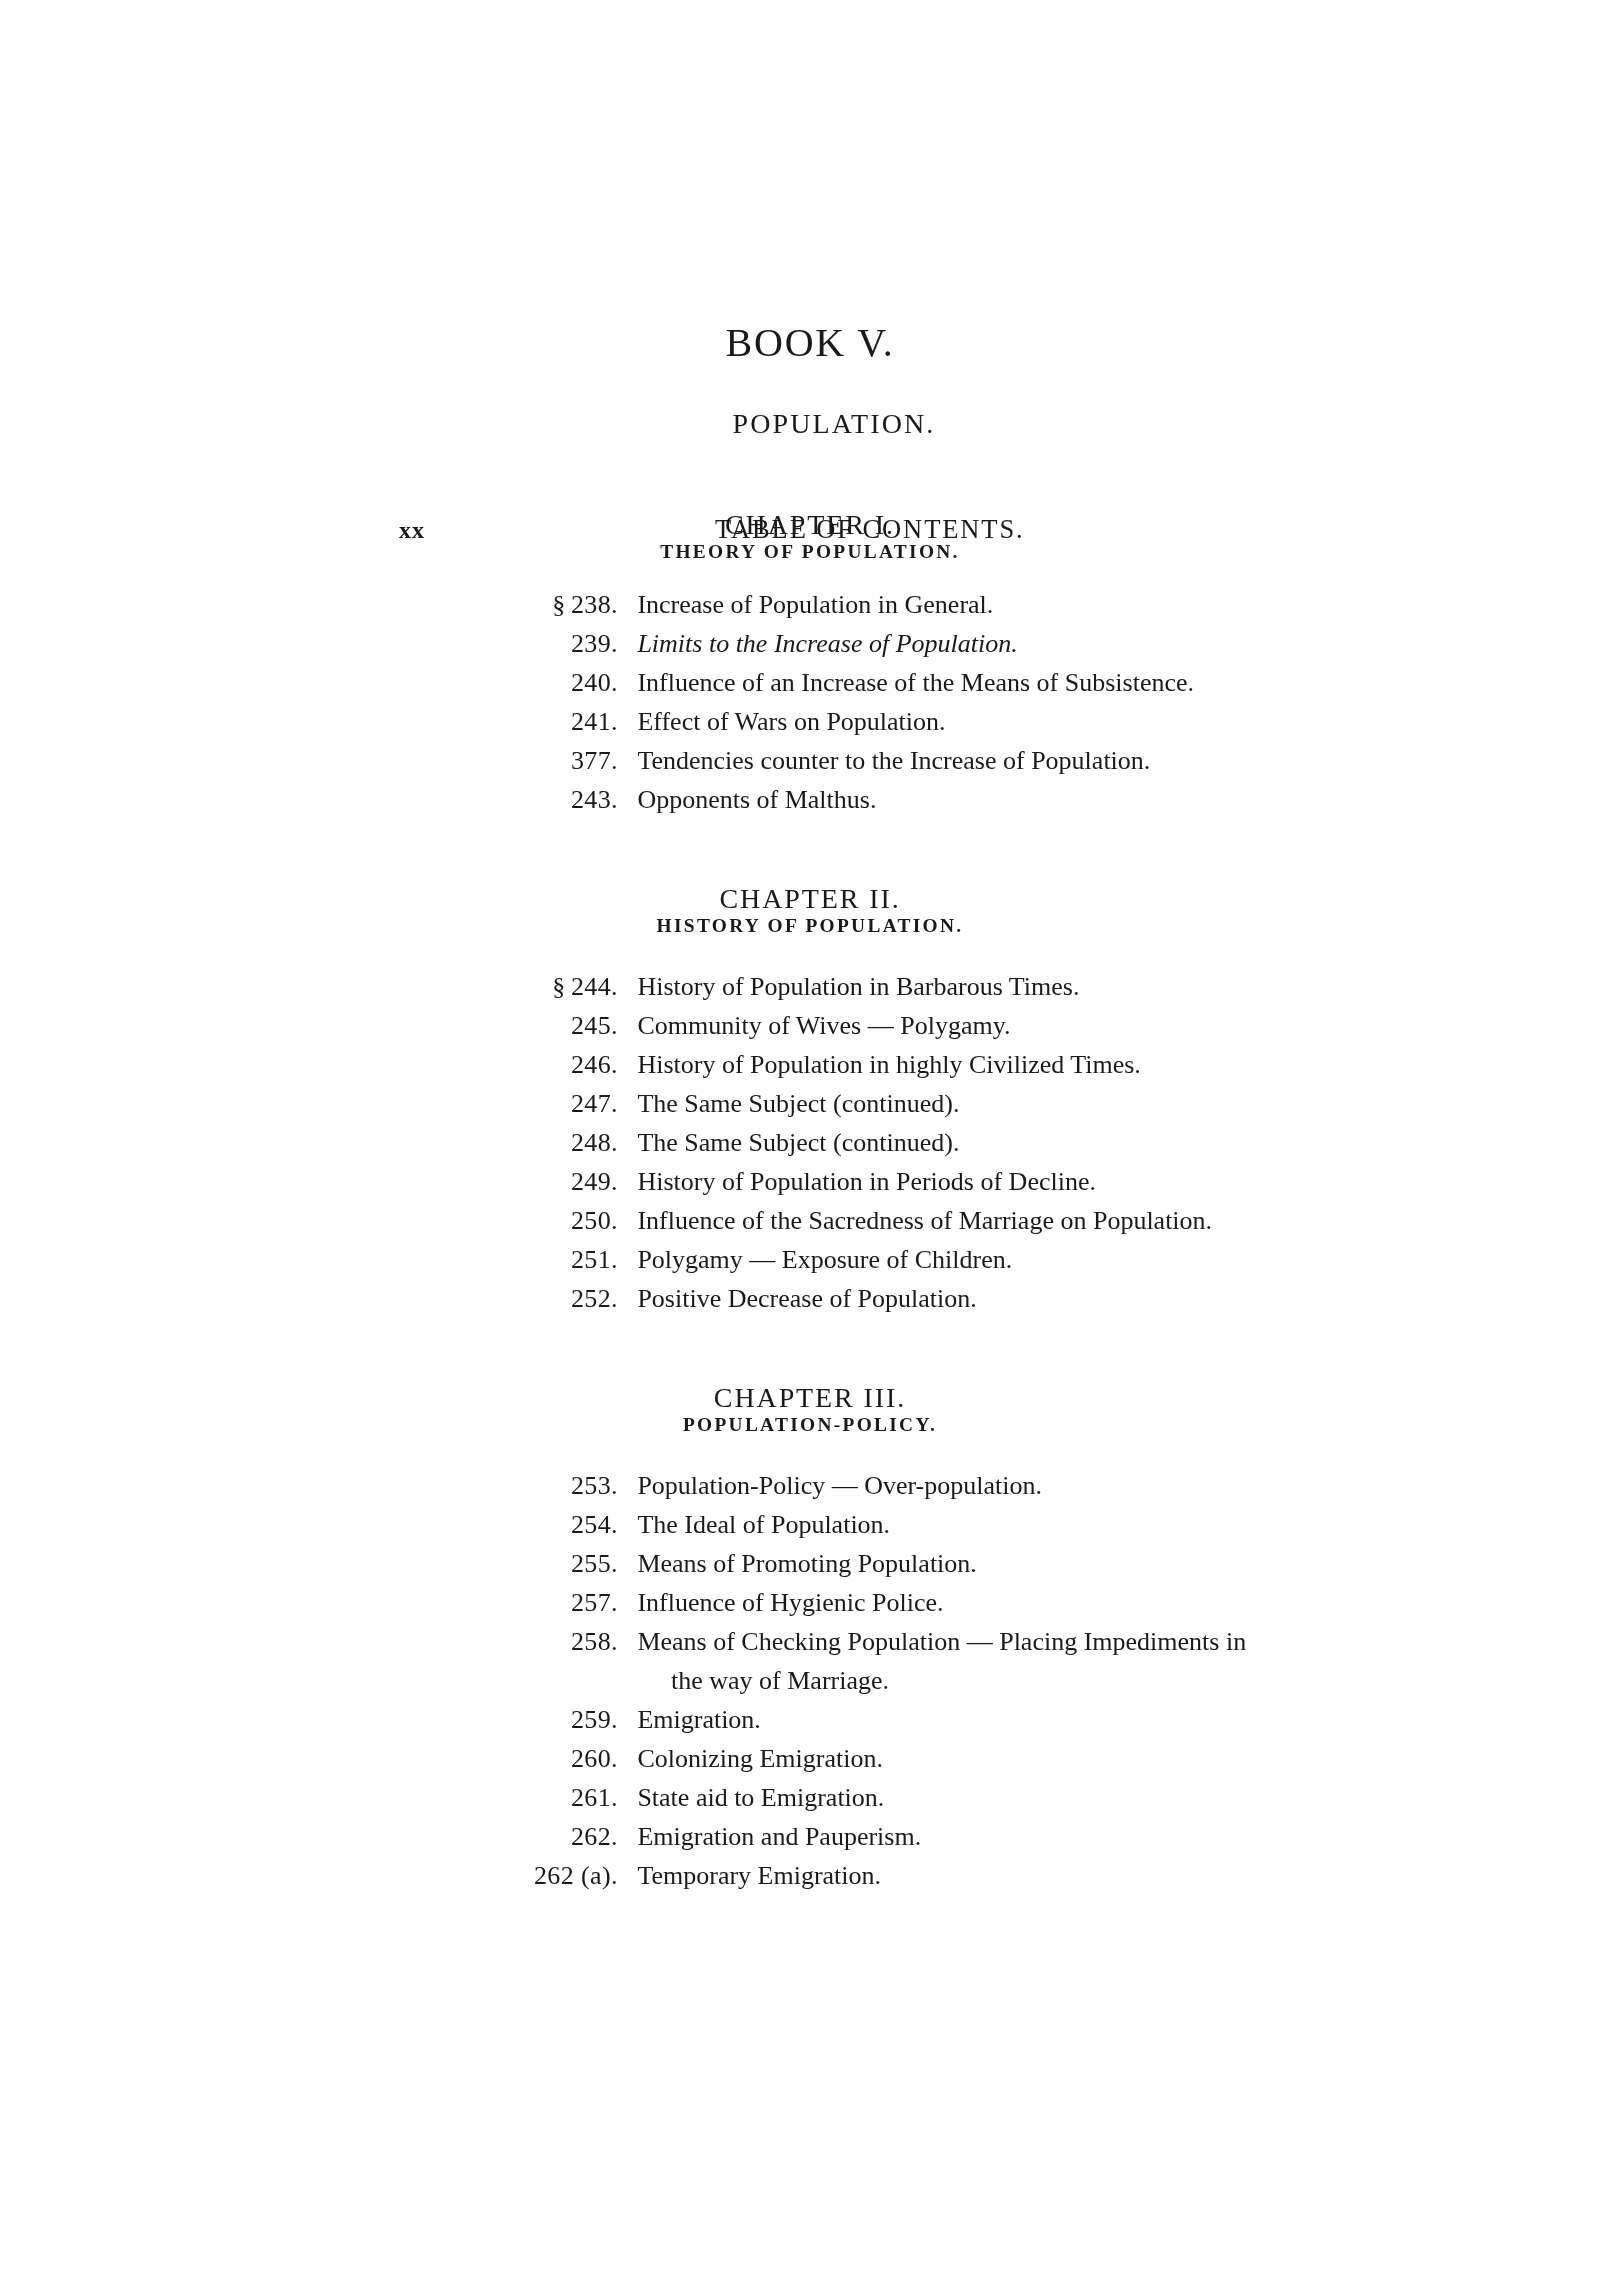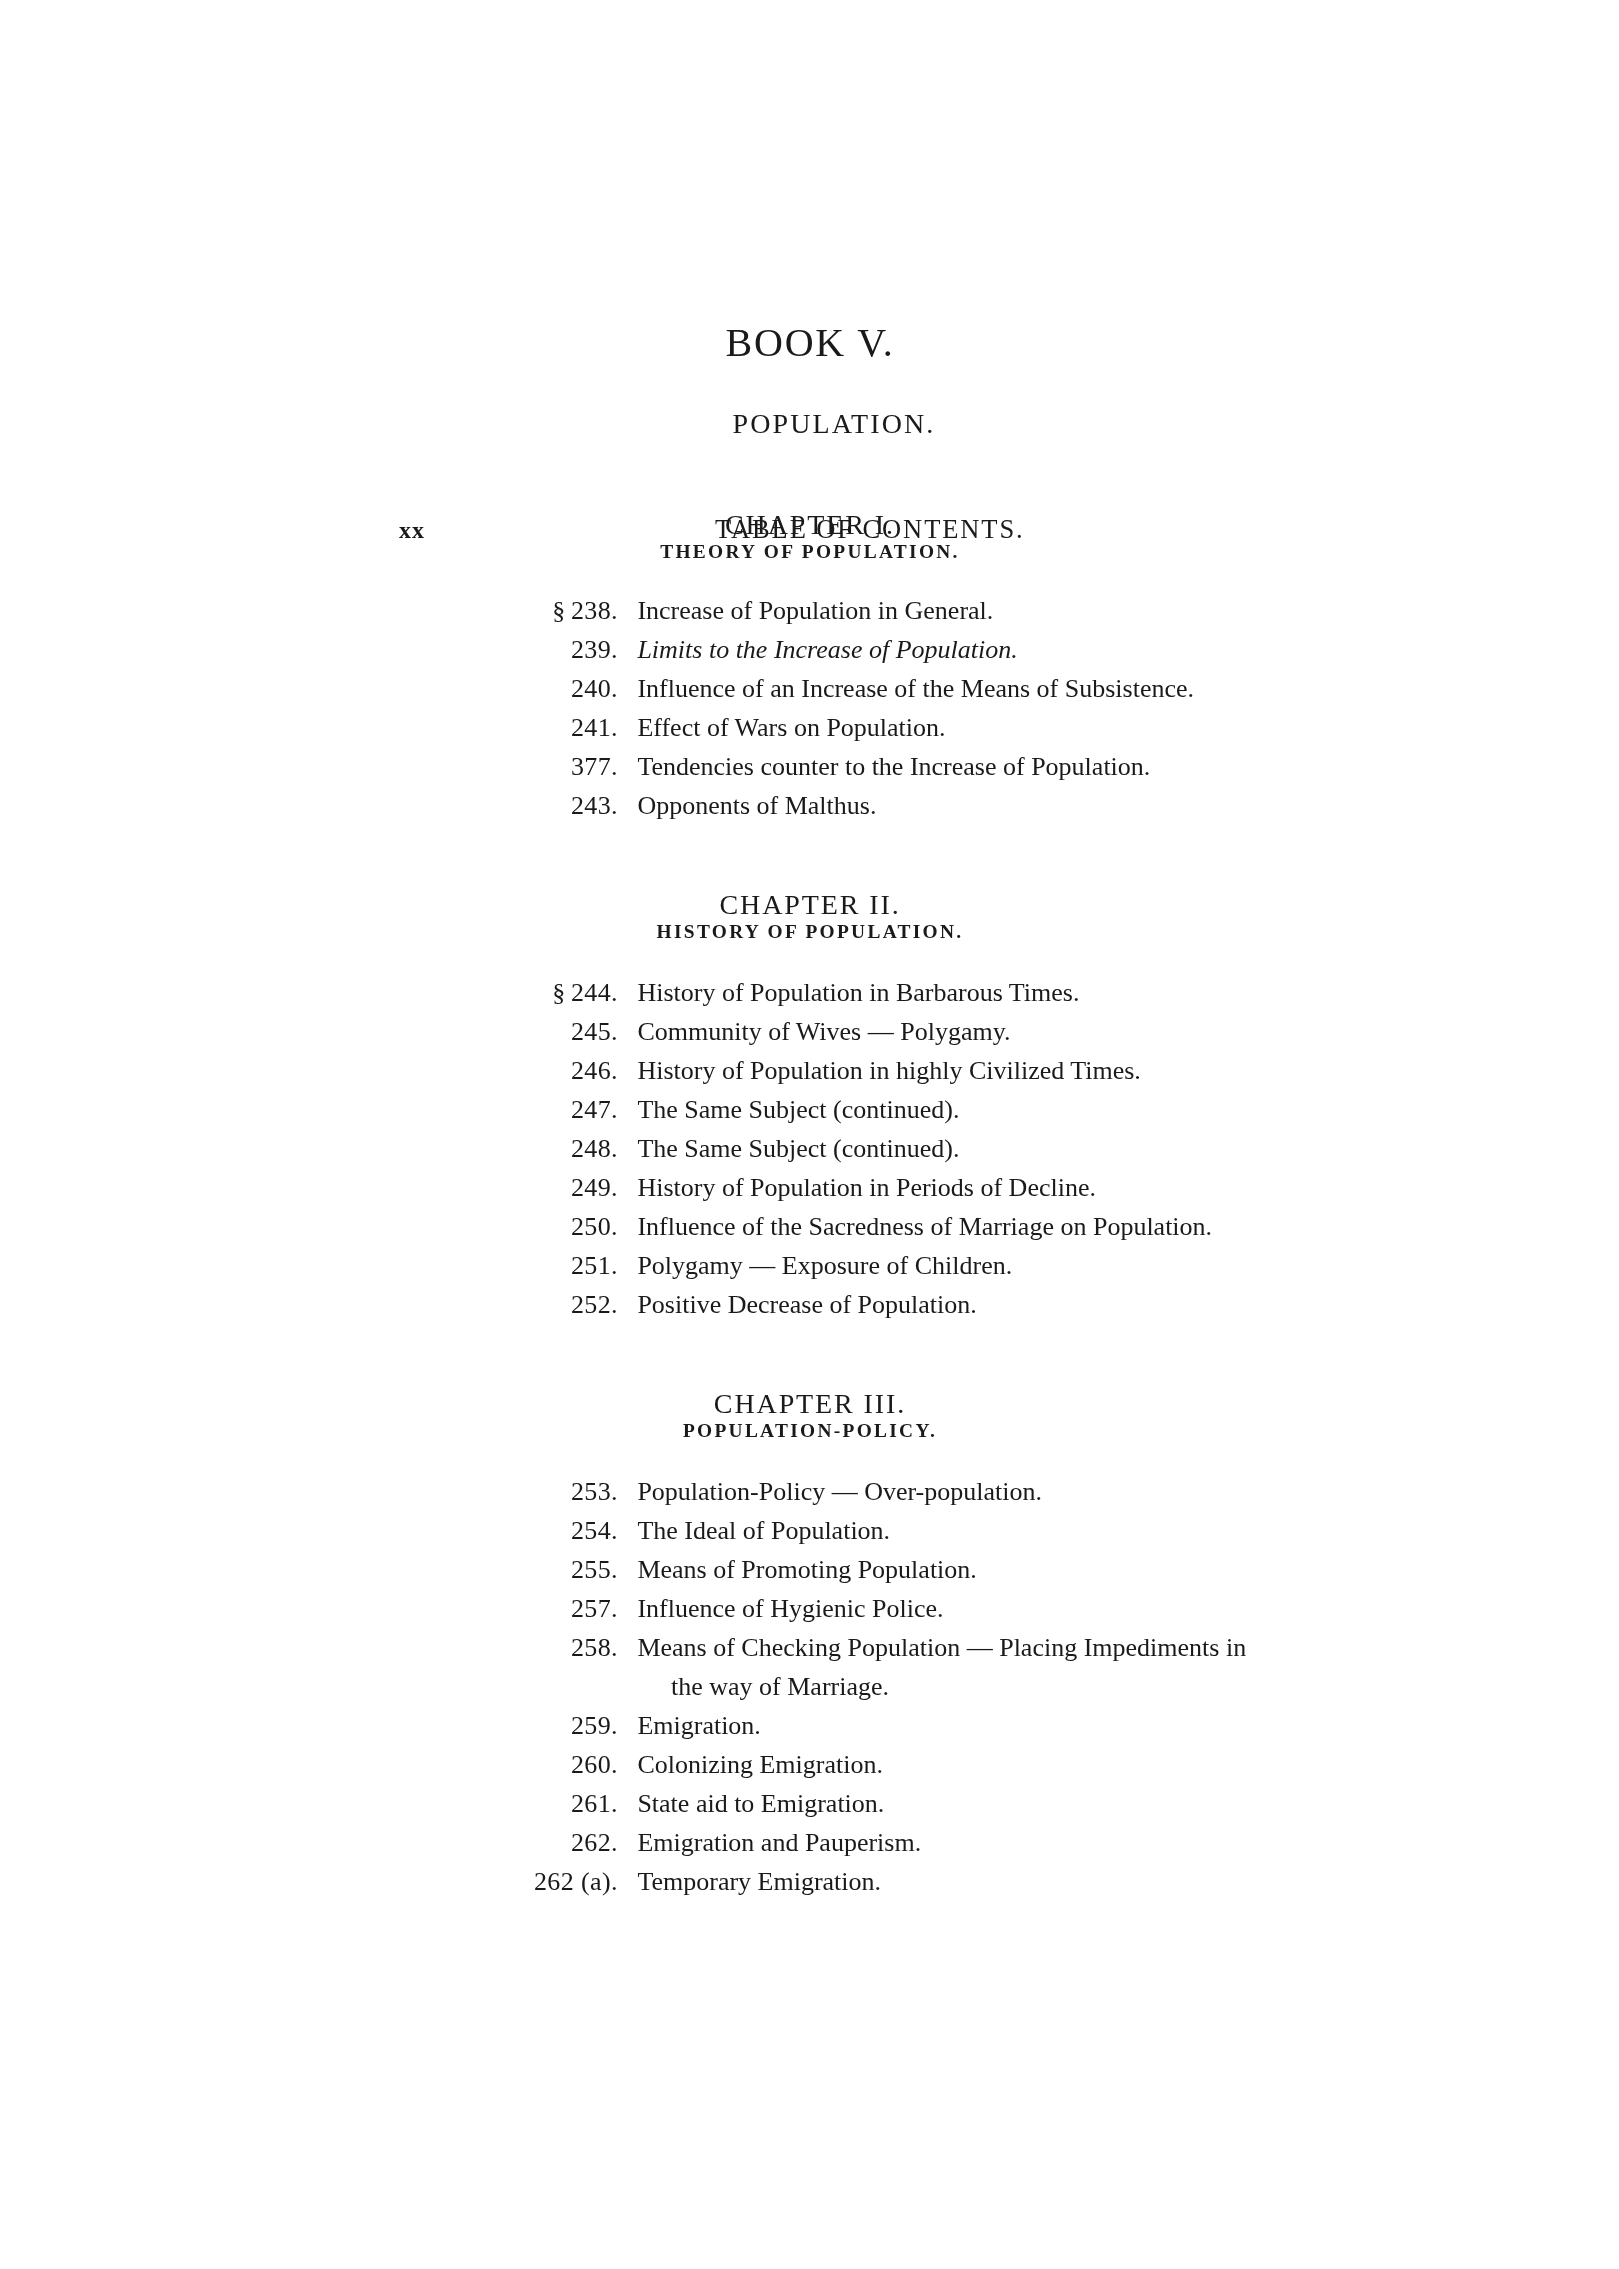--- a/index.html
+++ b/index.html
@@ -125,21 +125,21 @@
   </div>
 
   <div class="book-title">BOOK V.</div>
   <div class="book-sub">POPULATION.</div>
 
   <div id="chapters">
       <div class="sec-block">
         <div class="gap-1"></div>
         <div class="chapter-head">CHAPTER I.</div>
         <div class="chapter-sub">THEORY OF POPULATION.</div>
-        <ul class="entries" style="margin-top: 28px;">
+        <ul class="entries" style="margin-top: 22px;">
           <li class="entry"><span class="num"><span class="sect">§</span><span>238.</span></span><span class="txt">Increase of Population in General.</span></li>
           <li class="entry"><span class="num"><span>239.</span></span><span class="txt italic">Limits to the Increase of Population.</span></li>
           <li class="entry"><span class="num"><span>240.</span></span><span class="txt">Influence of an Increase of the Means of Subsistence.</span></li>
           <li class="entry"><span class="num"><span>241.</span></span><span class="txt">Effect of Wars on Population.</span></li>
           <li class="entry"><span class="num"><span>377.</span></span><span class="txt">Tendencies counter to the Increase of Population.</span></li>
           <li class="entry"><span class="num"><span>243.</span></span><span class="txt">Opponents of Malthus.</span></li>
         </ul>
       </div>
       <div class="sec-block">
         <div class="gap-2"></div>

